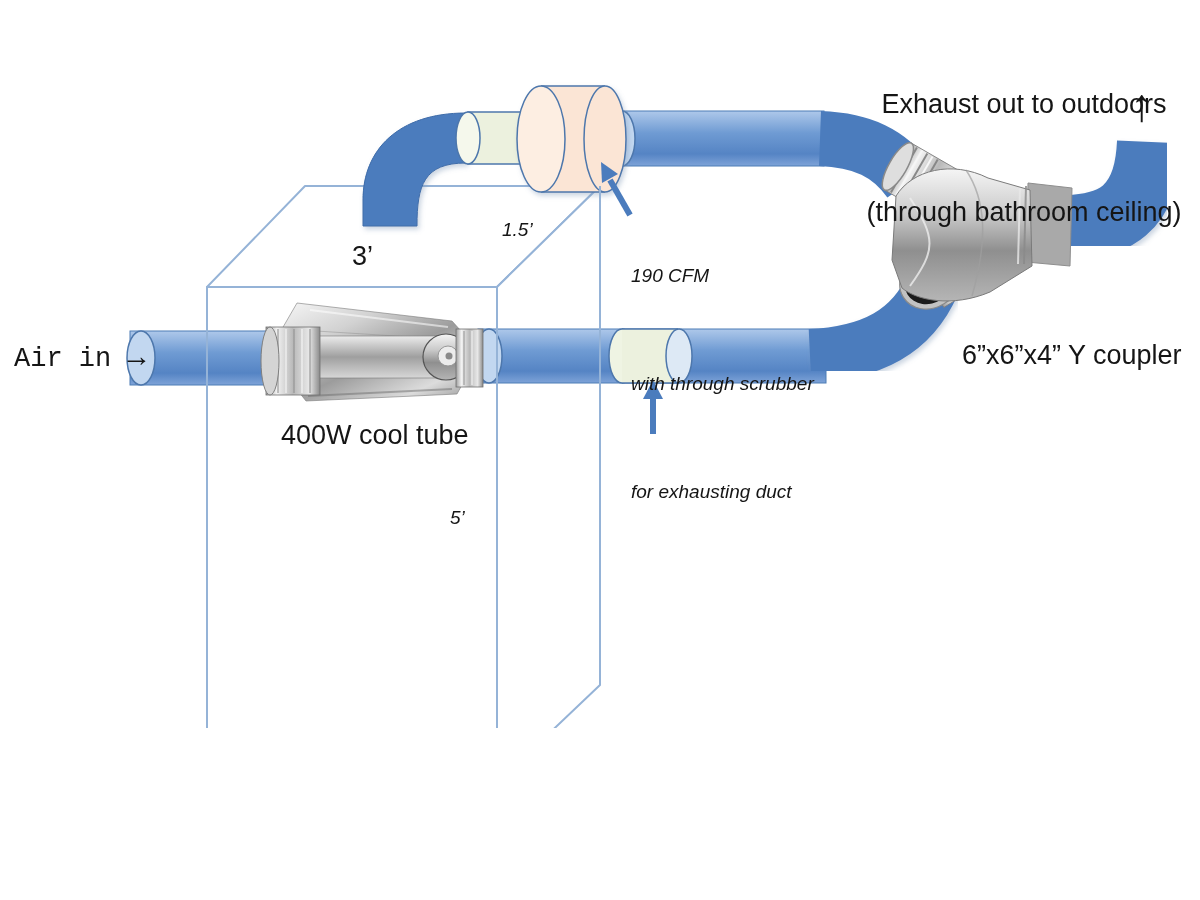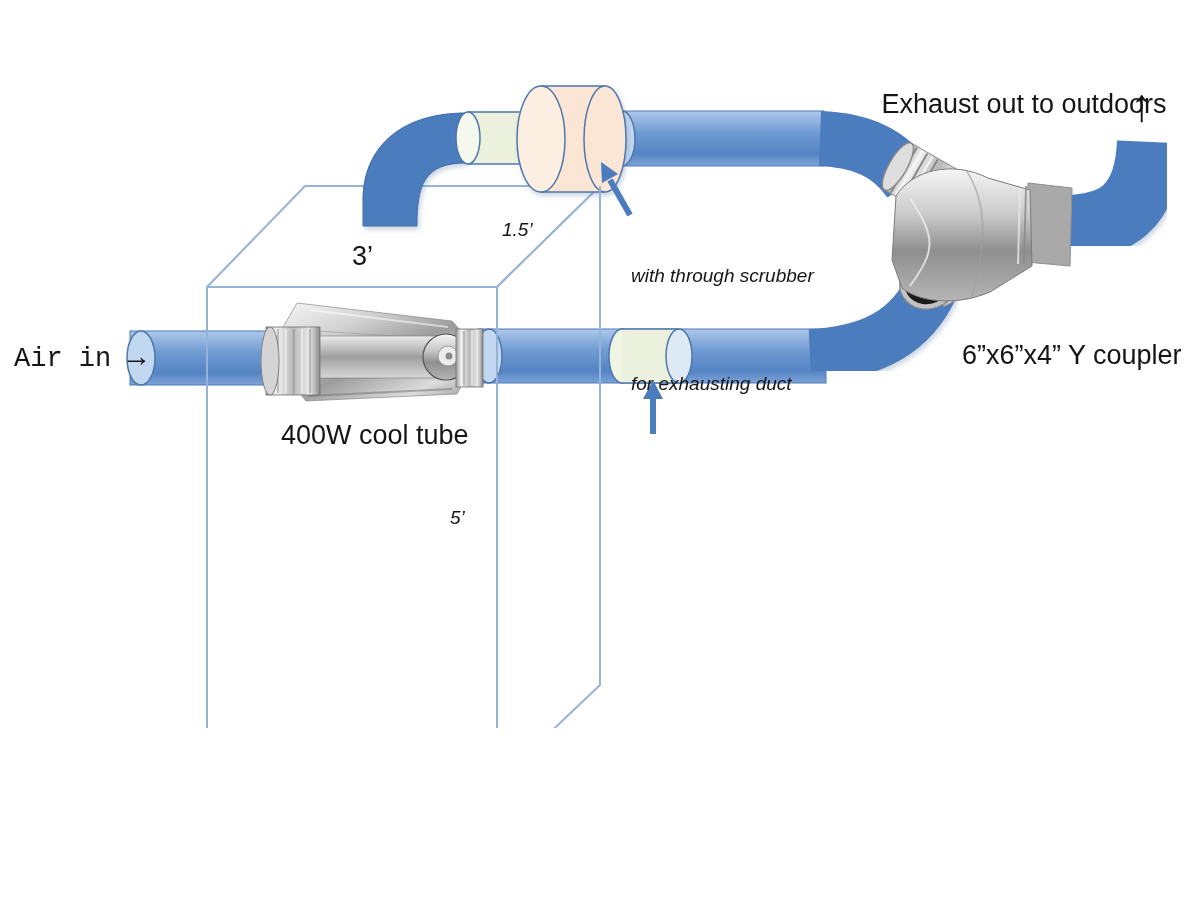--- a/index.html
+++ b/index.html
@@ -164,32 +164,34 @@
       <polygon points="601,162 618,174 602,183" fill="#4b7cbd"></polygon>
     </g>
     <g>
       <line x1="653" y1="434" x2="653" y2="397" stroke="#4b7cbd" stroke-width="6"></line>
       <polygon points="643,399 653,380 663,399" fill="#4b7cbd"></polygon>
     </g>
   </svg>
 
   <div class="lbl fs27 center" style="left:856px;top:14px;width:336px;">
     <div>Exhaust out to outdoors</div>
+    <div>(through bathroom ceiling)</div>
   </div>
   <div class="lbl up-arrow" style="left:1130px;top:82px;">↑</div>
 
   <div class="lbl fs27" style="left:14px;top:340px;font-family:Liberation Mono, monospace;"><span>Air in </span><span class="arrow-glyph">→</span></div>
 
   <div class="lbl fs27" style="left:352px;top:238px;">3’</div>
   <div class="lbl fs26" style="left:502px;top:212px;">1.5’</div>
   <div class="lbl fs26" style="left:450px;top:500px;">5’</div>
 
   <div class="lbl fs27" style="left:281px;top:417px;">400W cool tube</div>
 
   <div class="lbl fs26" style="left:631px;top:186px;">
+    <div>190 CFM</div>
     <div>with through scrubber</div>
     <div>for exhausting duct</div>
   </div>
 
 
   <div class="lbl fs27" style="left:962px;top:337px;">6”x6”x4” Y coupler</div>
 
 </div>
 
 </body></html>

